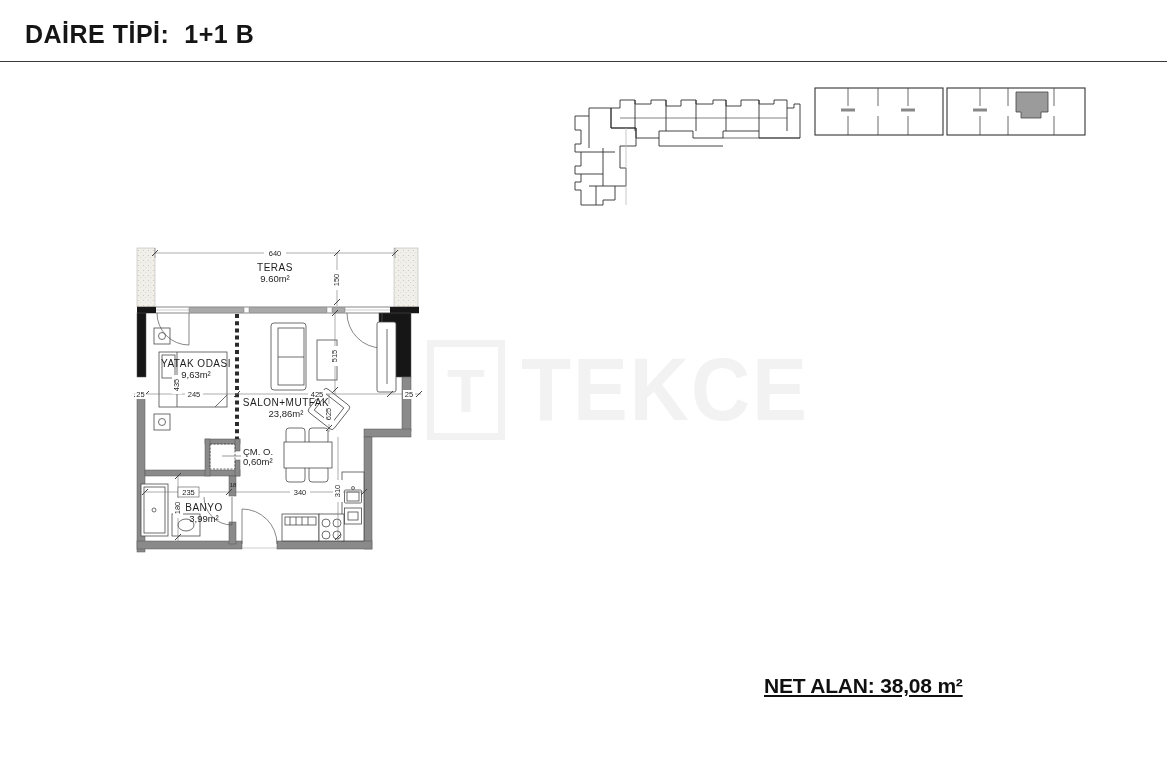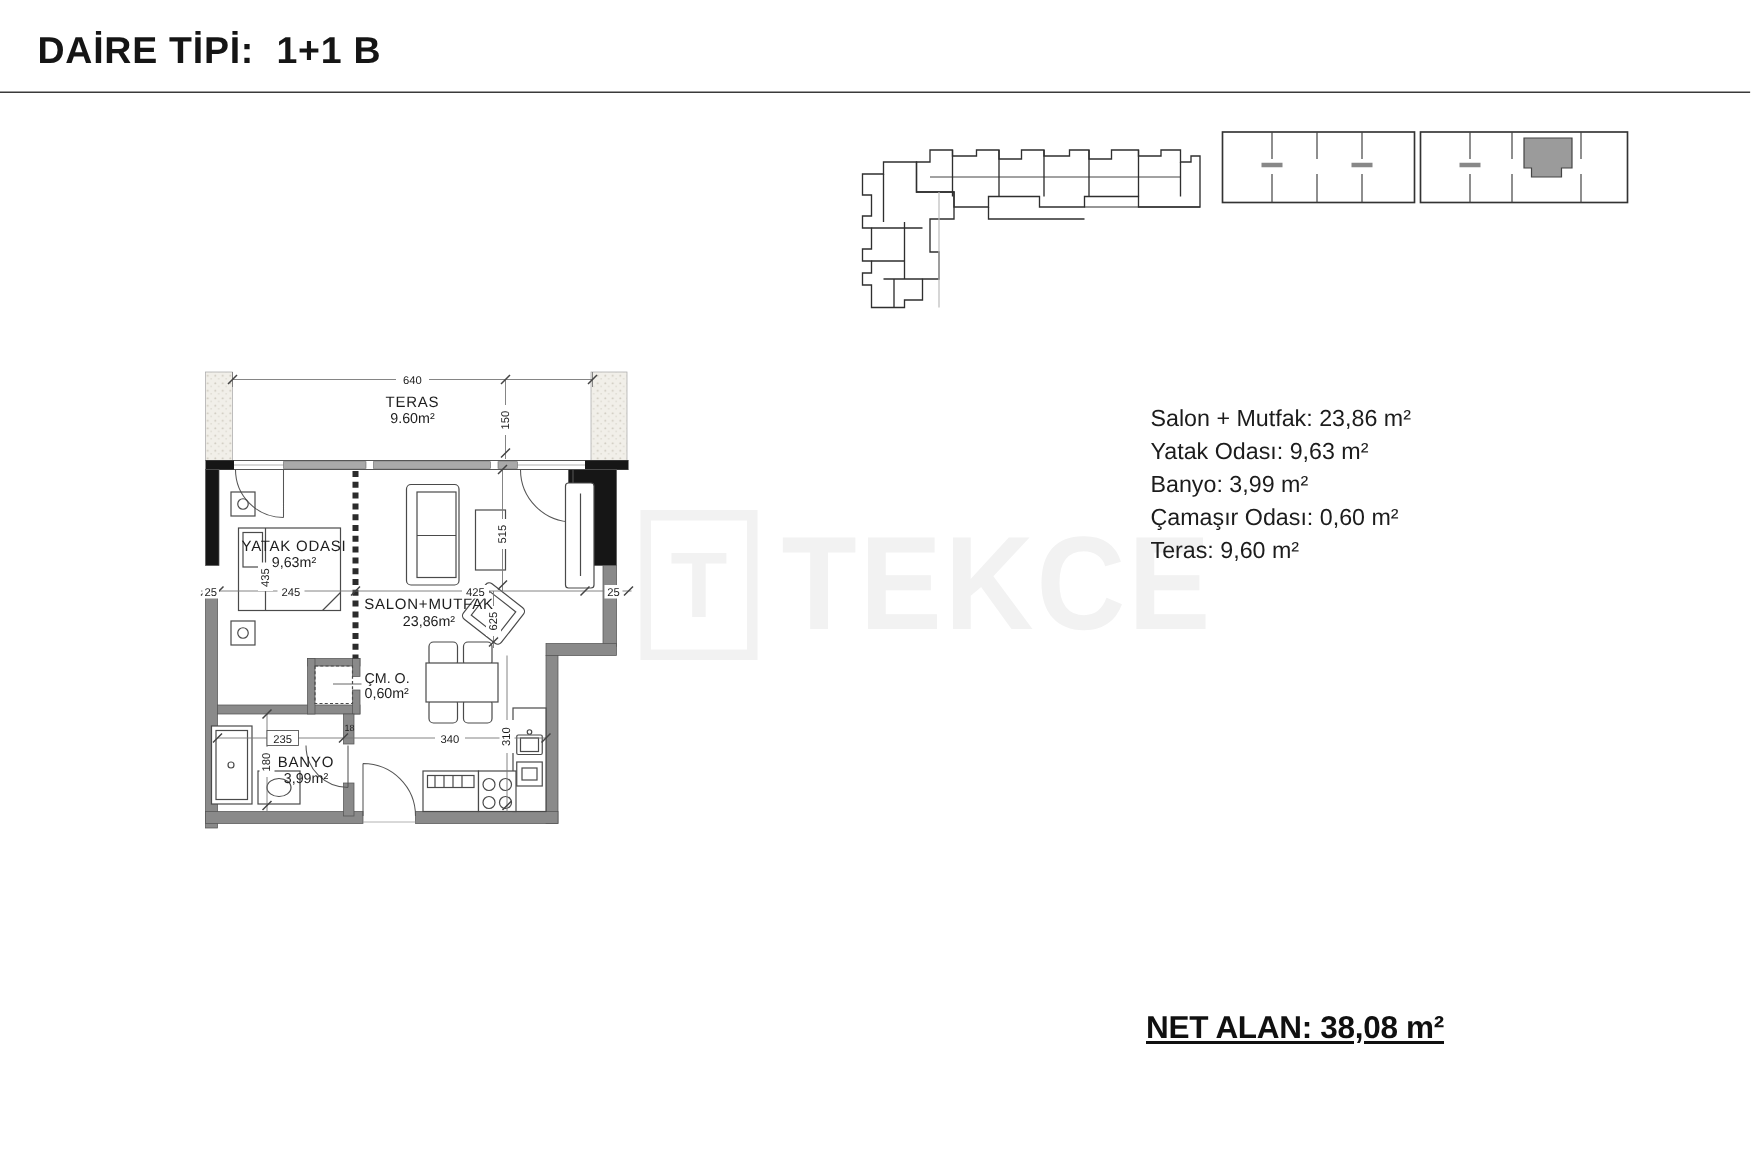--- a/index.html
+++ b/index.html
@@ -239,27 +239,20 @@
     <text class="room-a" x="64" y="134" text-anchor="middle">9,63m²</text>
     <text class="room" x="154" y="162" text-anchor="middle">SALON+MUTFAK</text>
     <text class="room-a" x="154" y="173" text-anchor="middle">23,86m²</text>
     <text class="room" x="72" y="267" text-anchor="middle">BANYO</text>
     <text class="room-a" x="72" y="278" text-anchor="middle">3,99m²</text>
     <path d="M90,212 H109" stroke="#555" stroke-width="0.6"></path>
     <text class="room-a" x="111" y="211">ÇM. O.</text>
     <text class="room-a" x="111" y="221">0,60m²</text>
   </svg>
 
-  <div class="areas">
-    <div>Salon + Mutfak: 23,86 m²</div>
-    <div>Yatak Odası: 9,63 m²</div>
-    <div>Banyo: 3,99 m²</div>
-    <div>Çamaşır Odası: 0,60 m²</div>
-    <div>Teras: 9,60 m²</div>
-  </div>
 
   <div class="summary">
     <div class="s-bold">NET ALAN: 38,08 m²</div>
     <div class="s-bold">BALKONLU NET ALAN: 47,68 m²</div>
     
     
     
   </div>
 
 </div>

